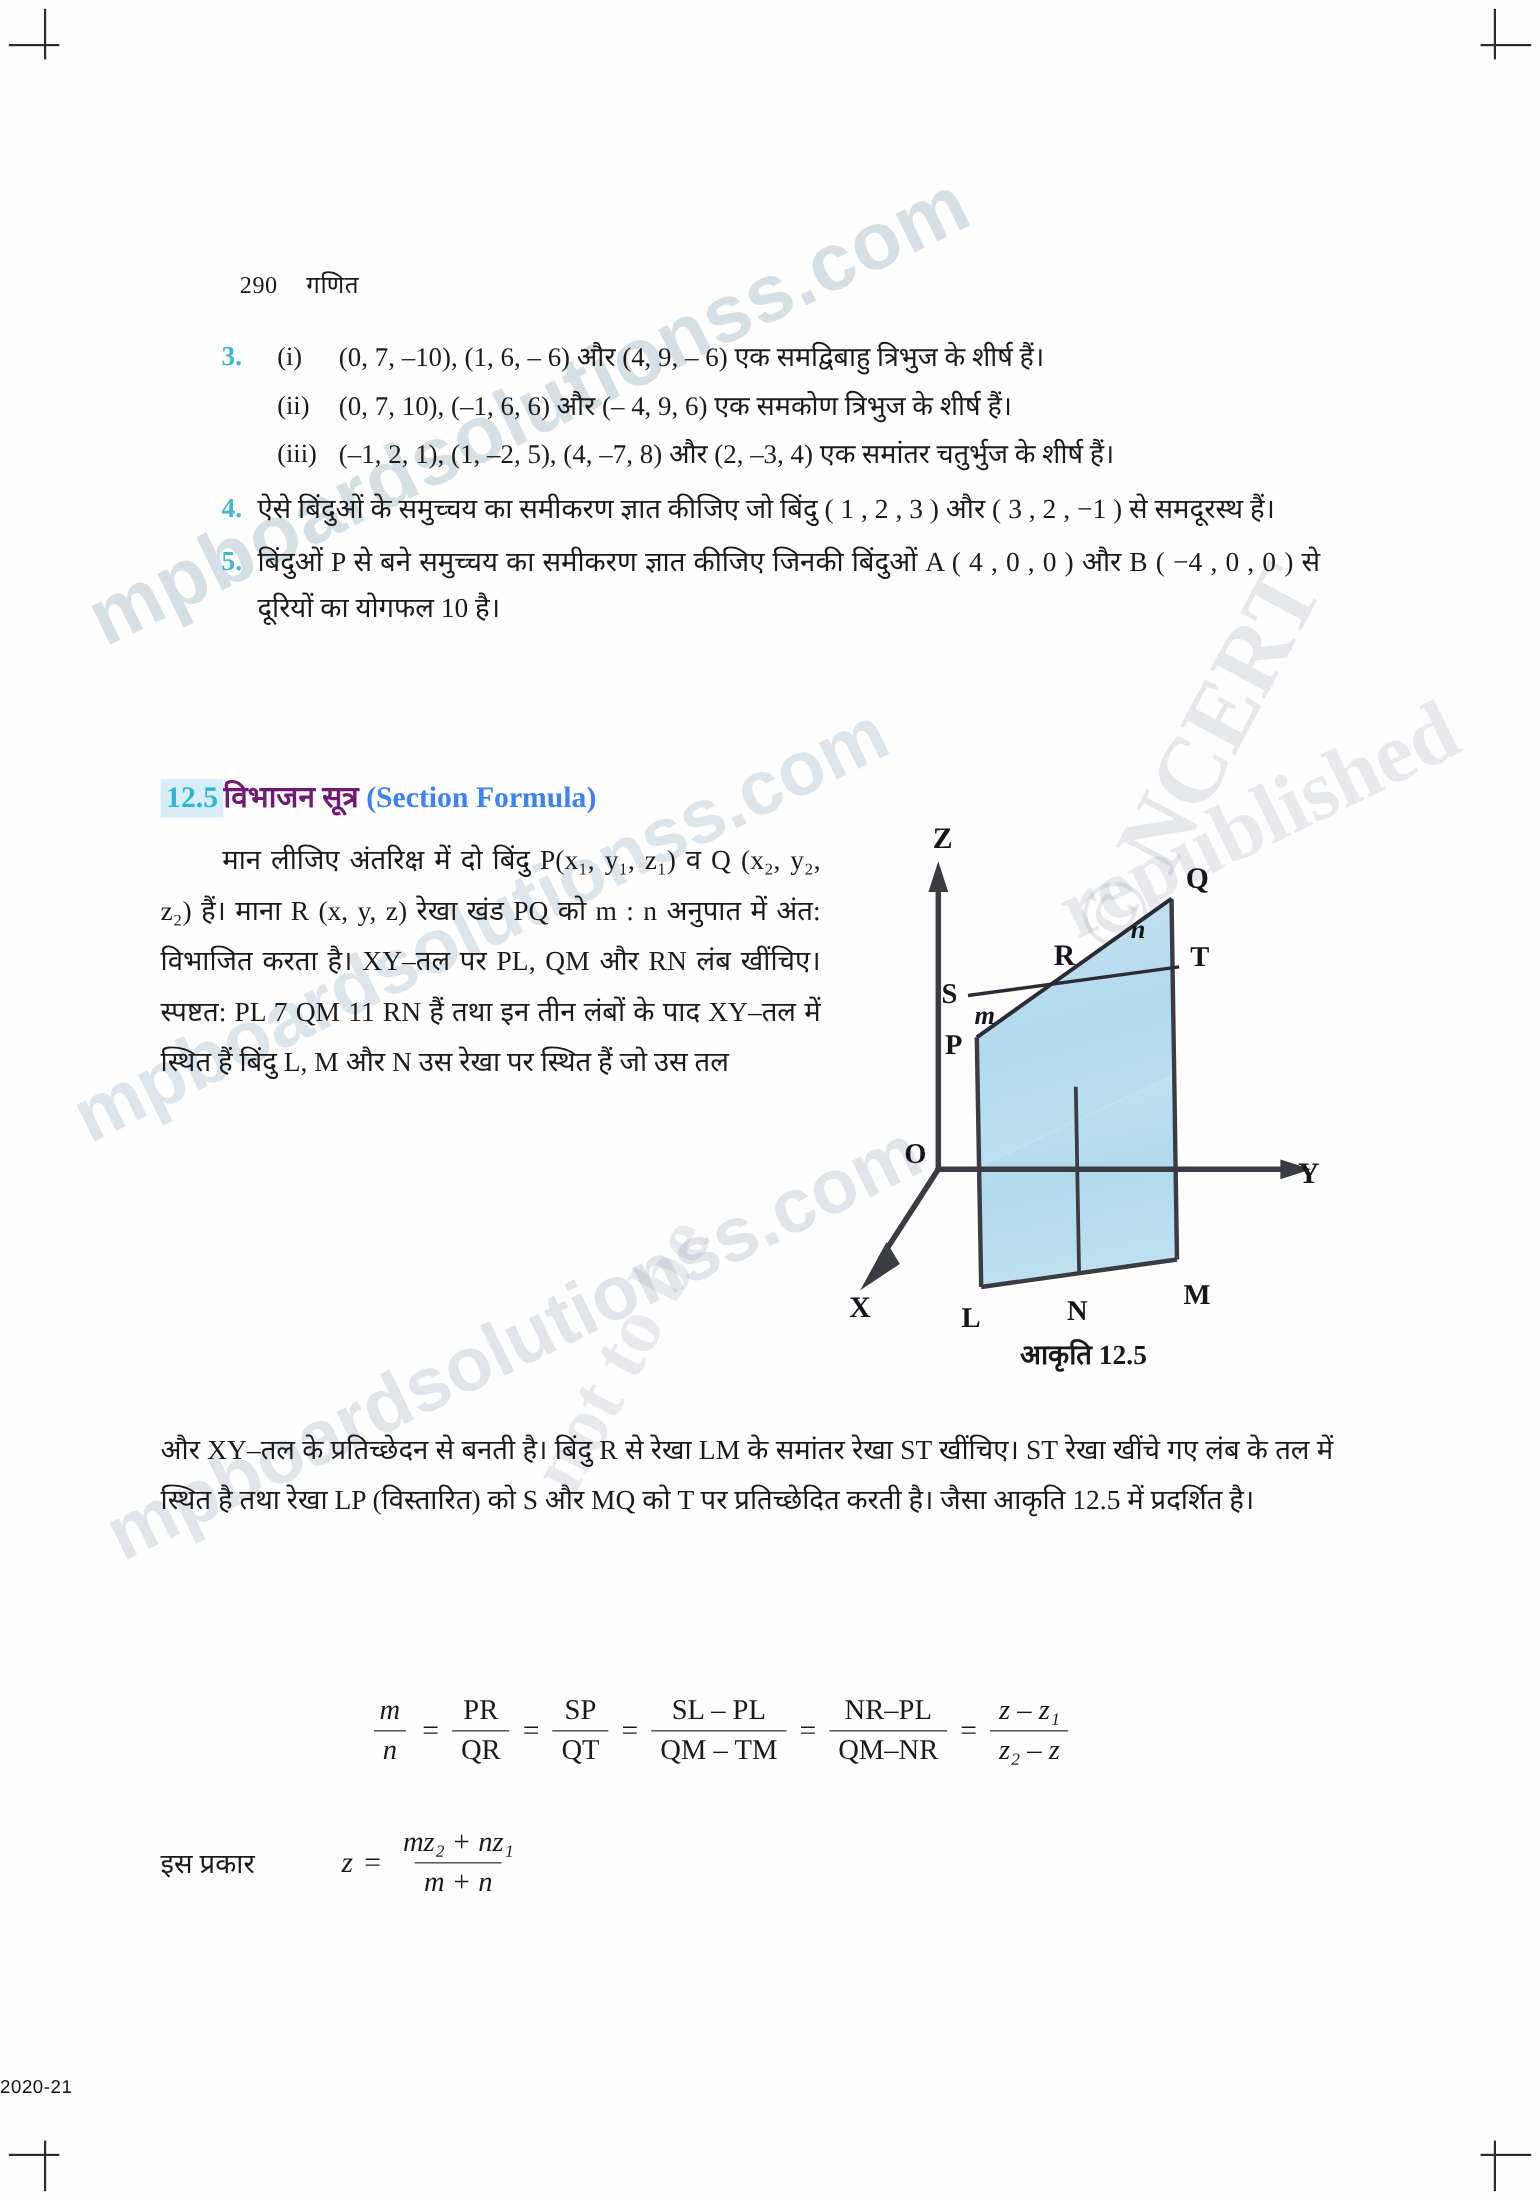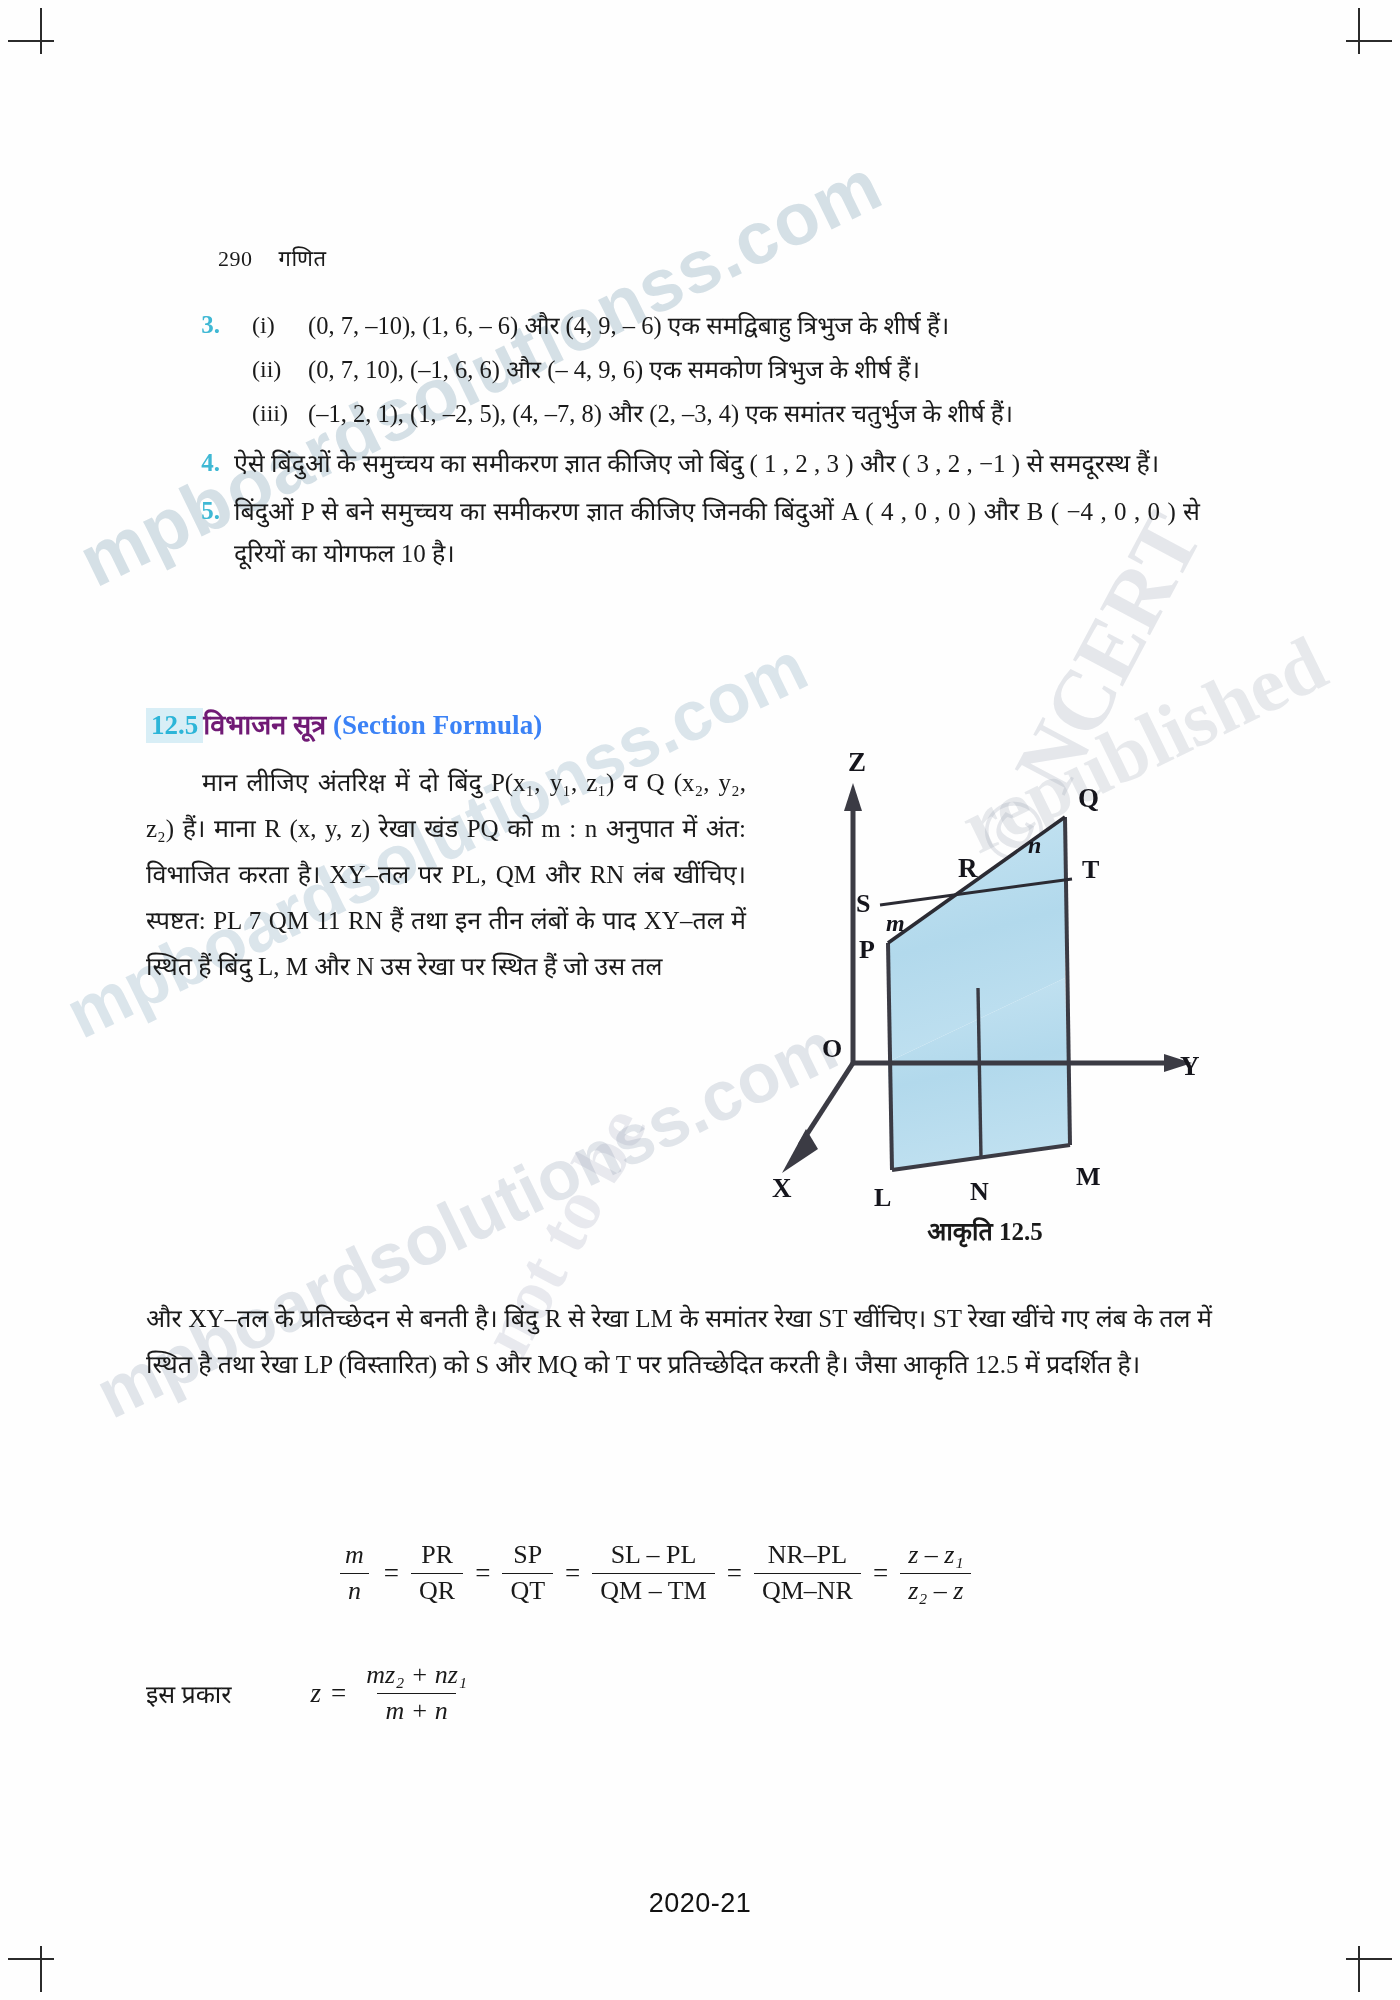--- a/index.html
+++ b/index.html
@@ -248,23 +248,22 @@
   .lead-word {
     font-size: 25px;
     margin-right: 74px;
     white-space: nowrap;
   }
 
   .footer {
     position: absolute;
     left: 0; right: 0;
     top: 1888px;
-    text-align: center;
     font-family: "Liberation Sans", sans-serif;
-    font-size: 27px;
+    font-size: 17px;
     color: #111;
     letter-spacing: 0.5px;
   }
 </style>
 </head>
 <body>
 
 <div class="page">
   <div class="crop-mark cm-tl-v"></div>
   <div class="crop-mark cm-tl-h"></div>

